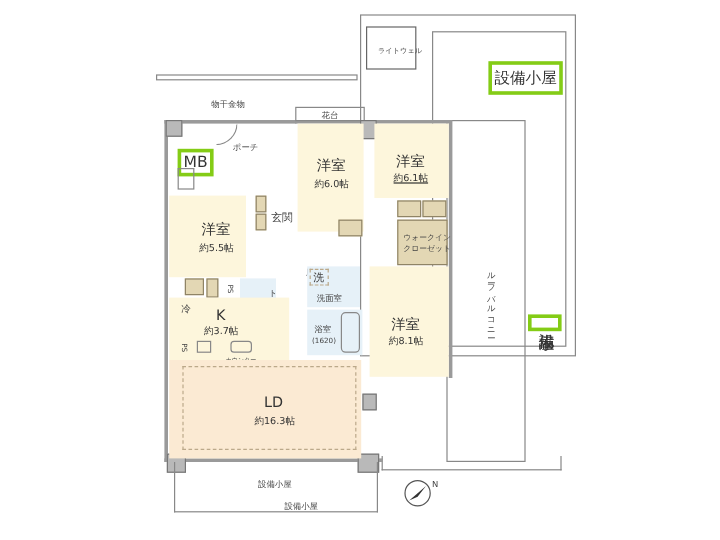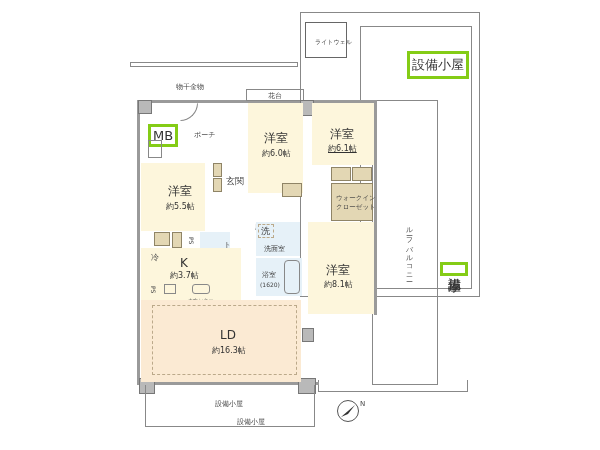--- a/index.html
+++ b/index.html
@@ -48,21 +48,21 @@
 
 <div class="line" style="left:246px;top:89px;width:58px;height:12px;"></div>
 <div class="lbl" style="left:268px;top:91px;">花台</div>
 
 <div class="pillar" style="left:138px;top:100px;width:14px;height:14px;"></div>
 <div class="pillar" style="left:300px;top:100px;width:14px;height:16px;"></div>
 <div class="pillar" style="left:139px;top:378px;width:16px;height:16px;"></div>
 <div class="pillar" style="left:298px;top:378px;width:18px;height:16px;"></div>
 <div class="pillar" style="left:302px;top:328px;width:12px;height:14px;"></div>
 
-<div class="lbl" style="left:194px;top:130px;text-align:center;">ポーチ</div>
+<div class="lbl" style="left:194px;top:118px;text-align:center;">ポーチ</div>
 <div class="door" style="left:180px;top:103px;width:18px;height:18px;transform:scaleY(-1);"></div>
 <div class="boxlbl" style="left:148px;top:124px;padding:1px 2px;">MB</div>
 <div class="line" style="left:148px;top:140px;width:14px;height:18px;"></div>
 
 <div class="room" style="left:248px;top:103px;width:55px;height:90px;"></div>
 <div class="lbl big" style="left:264px;top:130px;">洋室</div>
 <div class="lbl size" style="left:262px;top:148px;">約6.0帖</div>
 <div class="closet" style="left:282px;top:183px;width:20px;height:14px;"></div>
 
 <div class="room" style="left:312px;top:103px;width:62px;height:62px;"></div>

